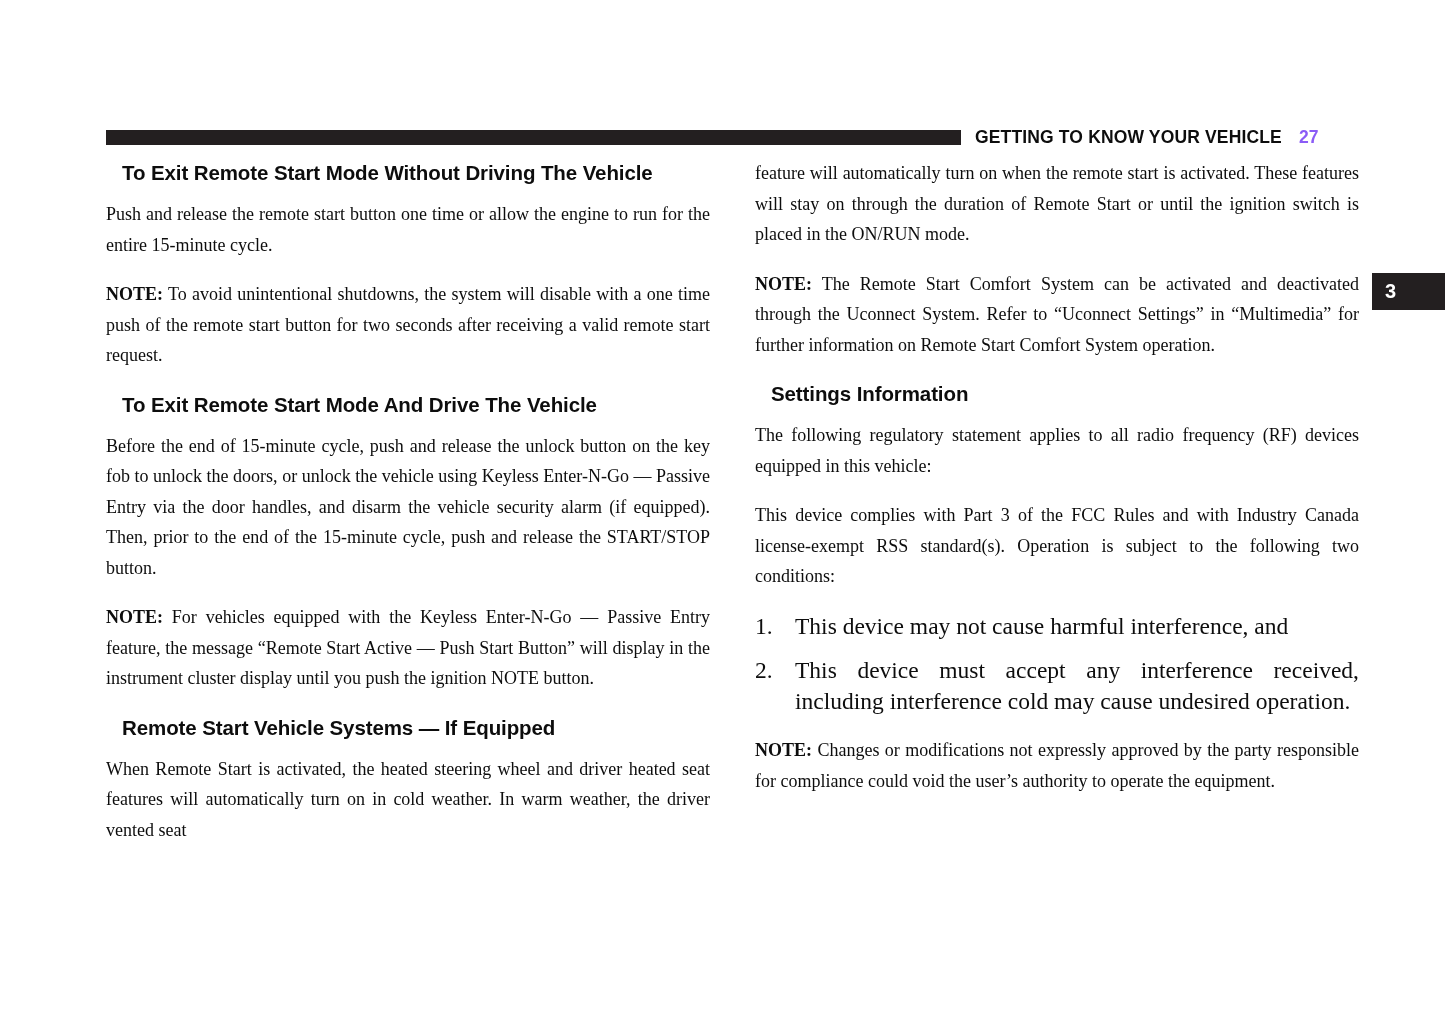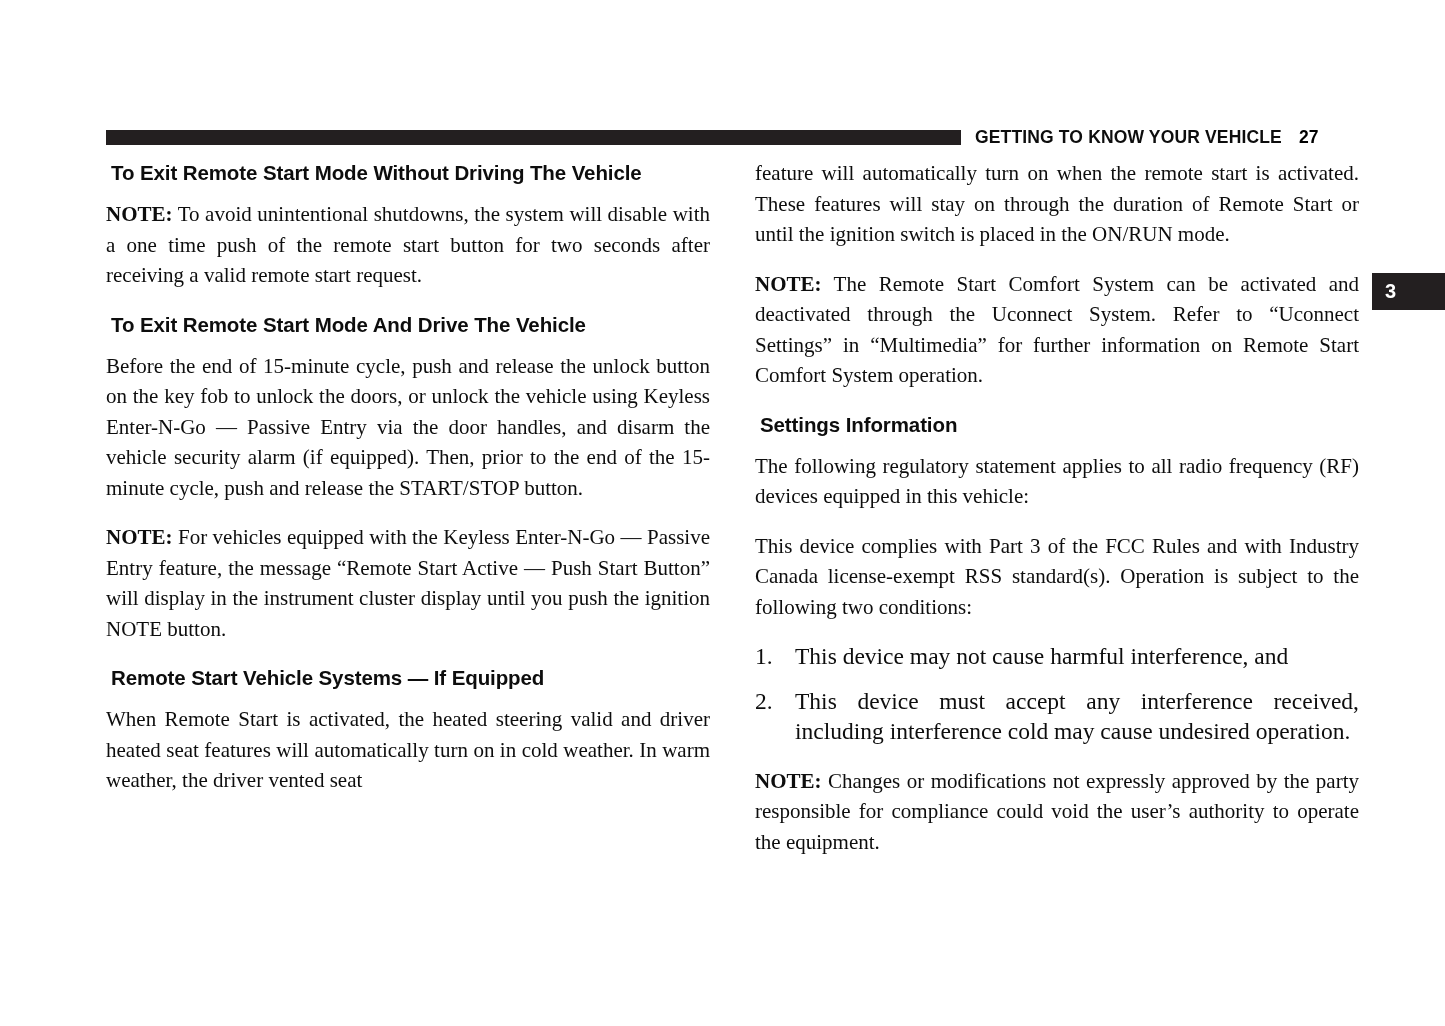--- a/index.html
+++ b/index.html
@@ -47,21 +47,21 @@
     font-size: 17.5px;
     letter-spacing: 0.15px;
     color: #0d0d0d;
     white-space: nowrap;
   }
   .header-pageno {
     margin-left: 17px;
     font-family: "Liberation Sans", "DejaVu Sans", sans-serif;
     font-weight: bold;
     font-size: 17.5px;
-    color: #000000;
+    color: #8b5cf6;
   }
 
   
   .chapter-tab {
     position: absolute;
     left: 1372px;
     top: 273px;
     width: 73px;
     height: 37px;
     background: #231f20;
@@ -83,26 +83,26 @@
   }
   .col-left  { left: 106px; }
   .col-right { left: 755px; }
 
   h2.sec {
     font-family: "Liberation Sans", "DejaVu Sans", sans-serif;
     font-weight: bold;
     font-size: 20.5px;
     line-height: 29px;
     letter-spacing: -0.1px;
-    margin: 0 0 12px 5px;
+    margin: 0 0 12px 16px;
     color: #0d0d0d;
   }
 
   p.body {
-    font-size: 21px;
+    font-size: 18px;
     line-height: 30.5px;
     text-align: justify;
     text-justify: inter-word;
     margin: 0 0 19px 0;
     color: #0d0d0d;
     -webkit-hyphens: none;
     hyphens: none;
   }
   p.body:last-child { margin-bottom: 0; }
   .note-lbl { font-weight: bold; }
@@ -146,32 +146,33 @@
   </div>
 
   <div class="chapter-tab">
     <span>3</span>
   </div>
 
   <div class="col col-left">
 
     <h2 class="sec">To Exit Remote Start Mode Without Driving The Vehicle</h2>
 
+    <p class="body">Push and release the remote start button one time or allow the engine to run for the entire 15-minute cycle.</p>
 
     <p class="body"><span class="note-lbl">NOTE:</span><span> To avoid unintentional shutdowns, the system will disable with a one time push of the remote start button for two seconds after receiving a valid remote start request.</span></p>
 
     <h2 class="sec gap-before">To Exit Remote Start Mode And Drive The Vehicle</h2>
 
     <p class="body">Before the end of 15-minute cycle, push and release the unlock button on the key fob to unlock the doors, or unlock the vehicle using Keyless Enter-N-Go — Passive Entry via the door handles, and disarm the vehicle security alarm (if equipped). Then, prior to the end of the 15-minute cycle, push and release the START/STOP button.</p>
 
     <p class="body"><span class="note-lbl">NOTE:</span><span> For vehicles equipped with the Keyless Enter-N-Go — Passive Entry feature, the message “Remote Start Active — Push Start Button” will display in the instrument cluster display until you push the ignition NOTE button.</span></p>
 
     <h2 class="sec gap-before">Remote Start Vehicle Systems — If Equipped</h2>
 
-    <p class="body">When Remote Start is activated, the heated steering valid and driver heated seat features will automatically turn on in cold weather. In warm weather, the driver vented seat</p>
+    <p class="body">When Remote Start is activated, the heated steering wheel and driver heated seat features will automatically turn on in cold weather. In warm weather, the driver vented seat</p>
 
   </div>
 
   <div class="col col-right">
 
     <p class="body">feature will automatically turn on when the remote start is activated. These features will stay on through the duration of Remote Start or until the ignition switch is placed in the ON/RUN mode.</p>
 
     <p class="body"><span class="note-lbl">NOTE:</span><span> The Remote Start Comfort System can be activated and deactivated through the Uconnect System. Refer to “Uconnect Settings” in “Multimedia” for further information on Remote Start Comfort System operation.</span></p>
 
     <h2 class="sec gap-before">Settings Information</h2>

